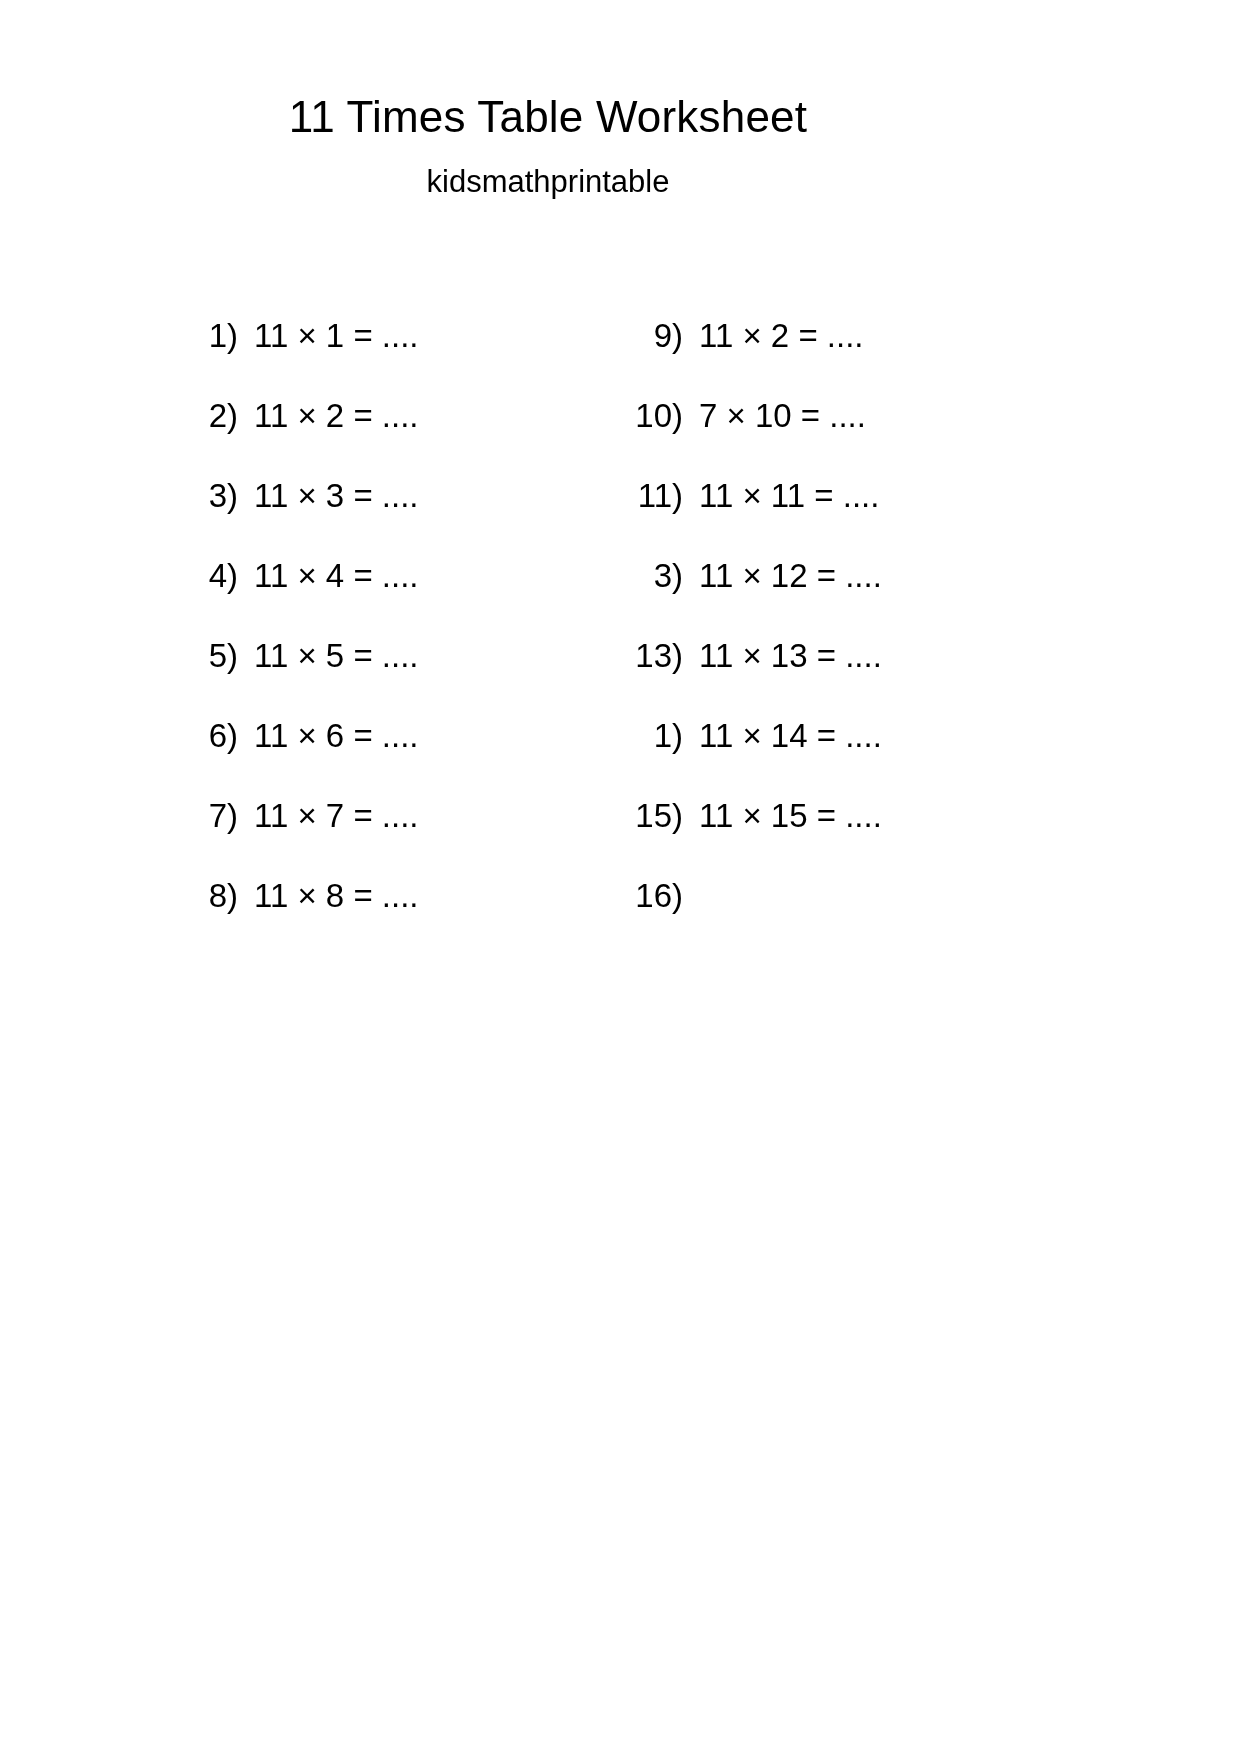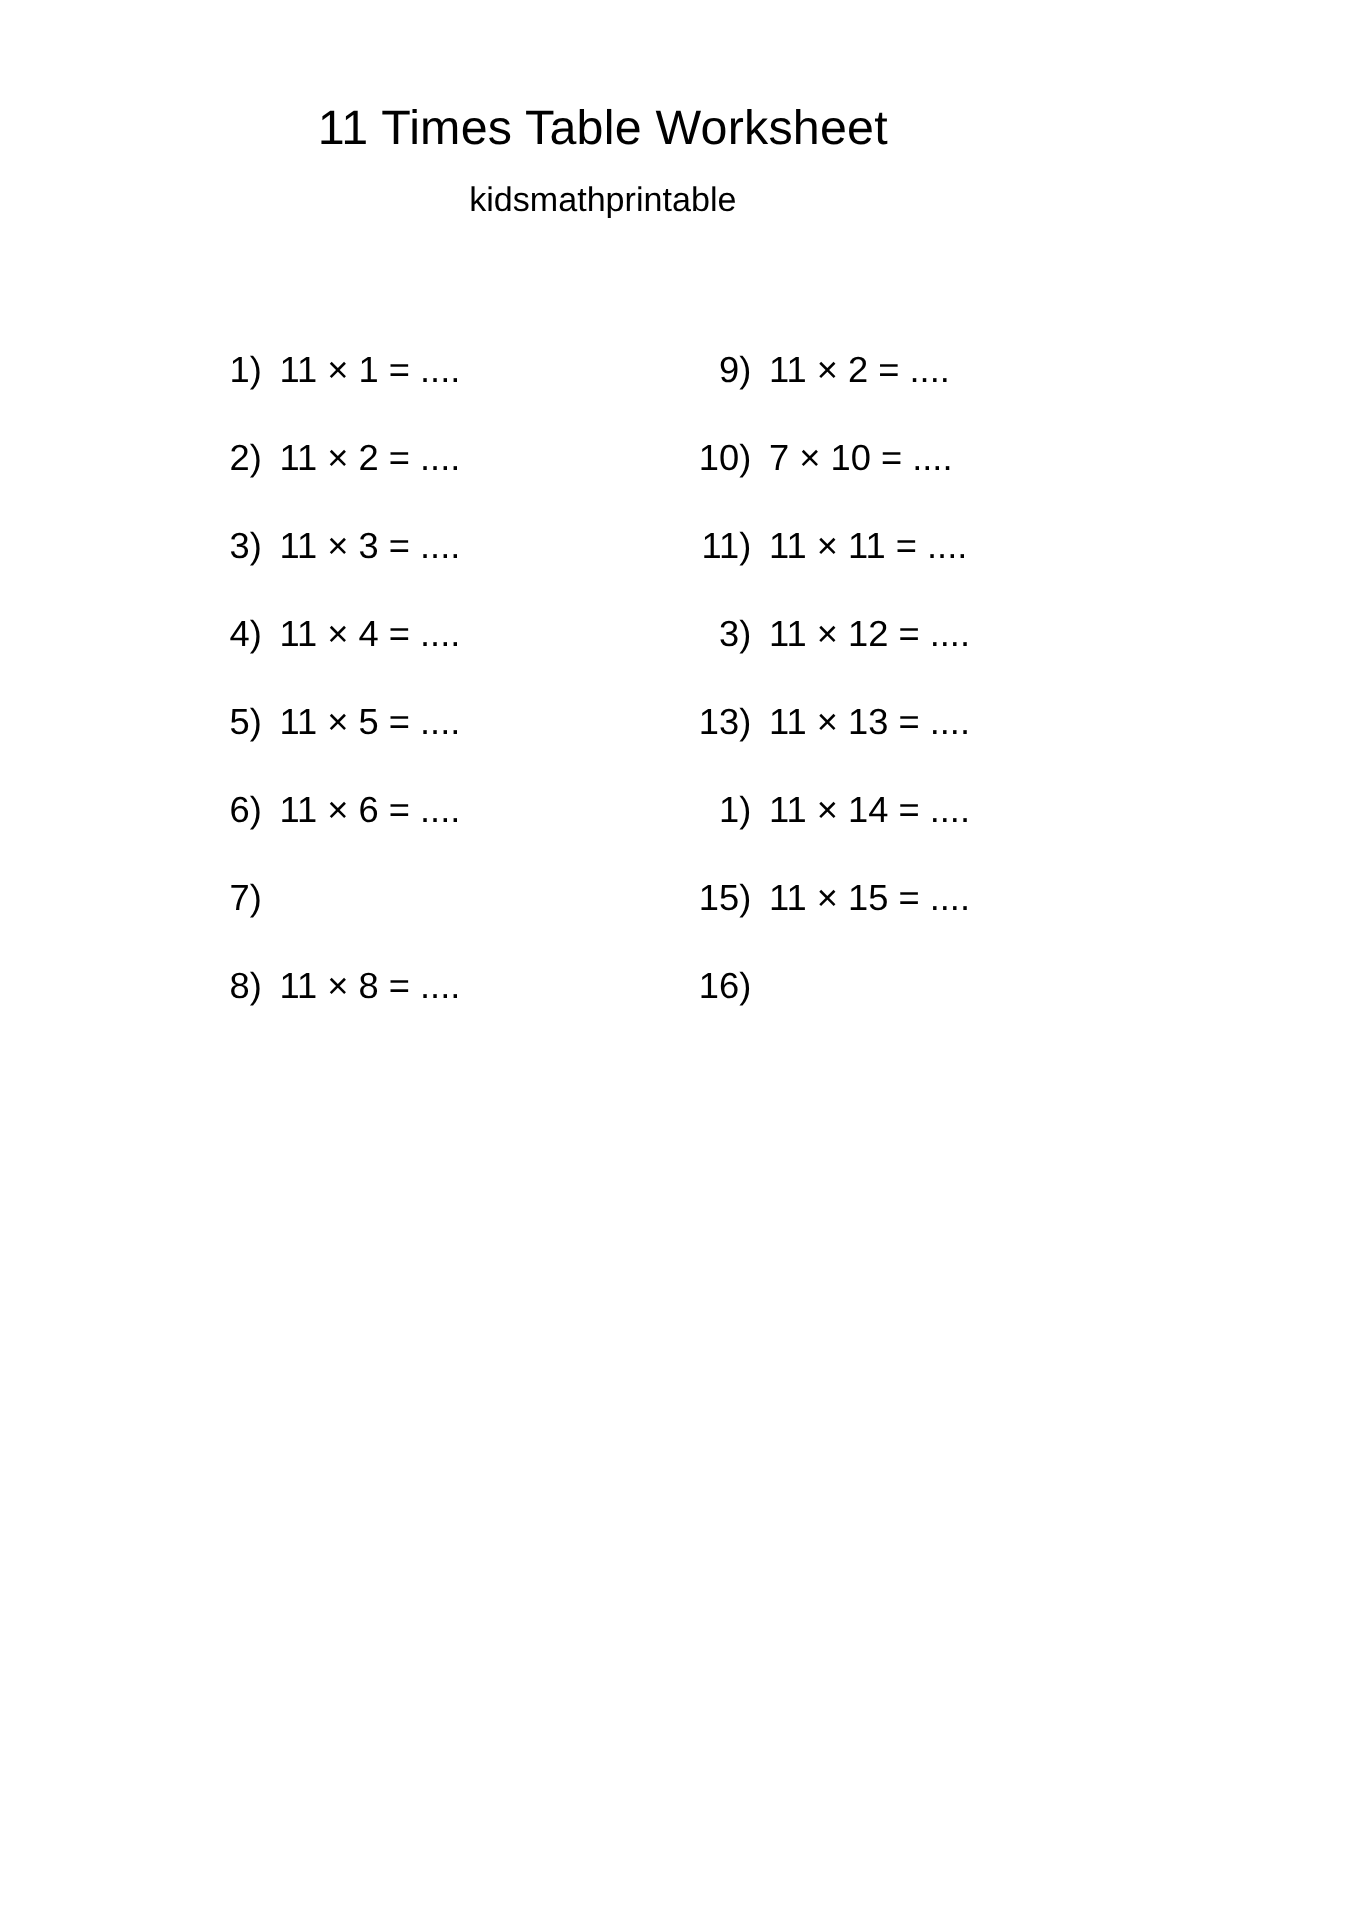--- a/index.html
+++ b/index.html
@@ -105,20 +105,21 @@
       <div class="problem">
         <span class="num">5)</span>
         <span class="expr">11 × 5 = ....</span>
       </div>
       <div class="problem">
         <span class="num">6)</span>
         <span class="expr">11 × 6 = ....</span>
       </div>
       <div class="problem">
         <span class="num">7)</span>
+        <span class="expr">11 × 7 = ....</span>
       </div>
       <div class="problem">
         <span class="num">8)</span>
         <span class="expr">11 × 8 = ....</span>
       </div>
     </div>
 
     <div class="column right">
       <div class="problem">
         <span class="num">9)</span>

